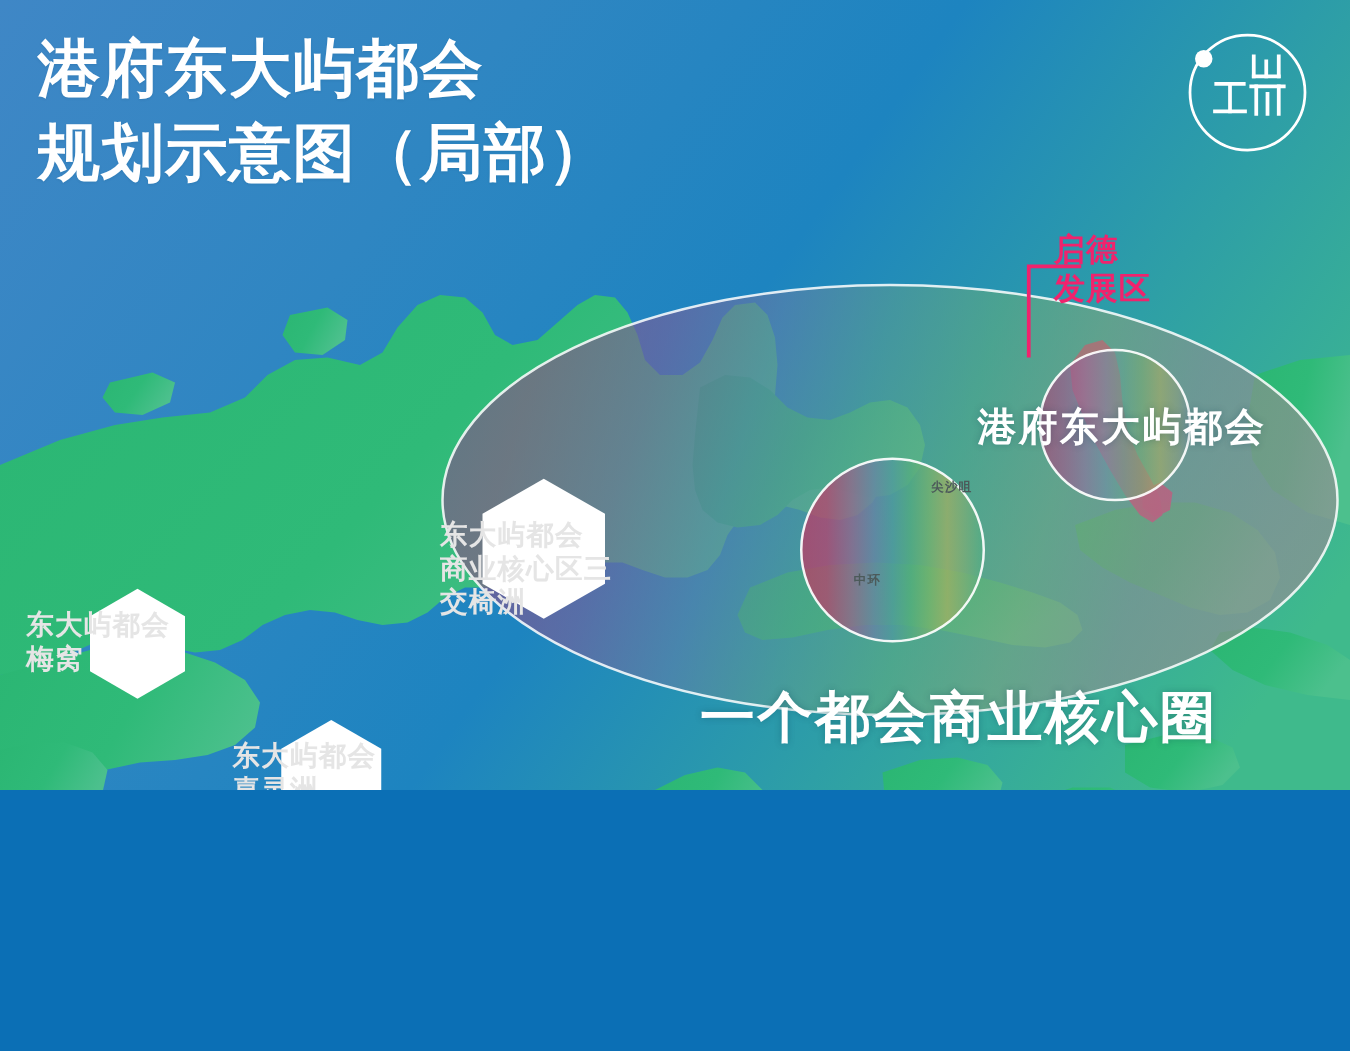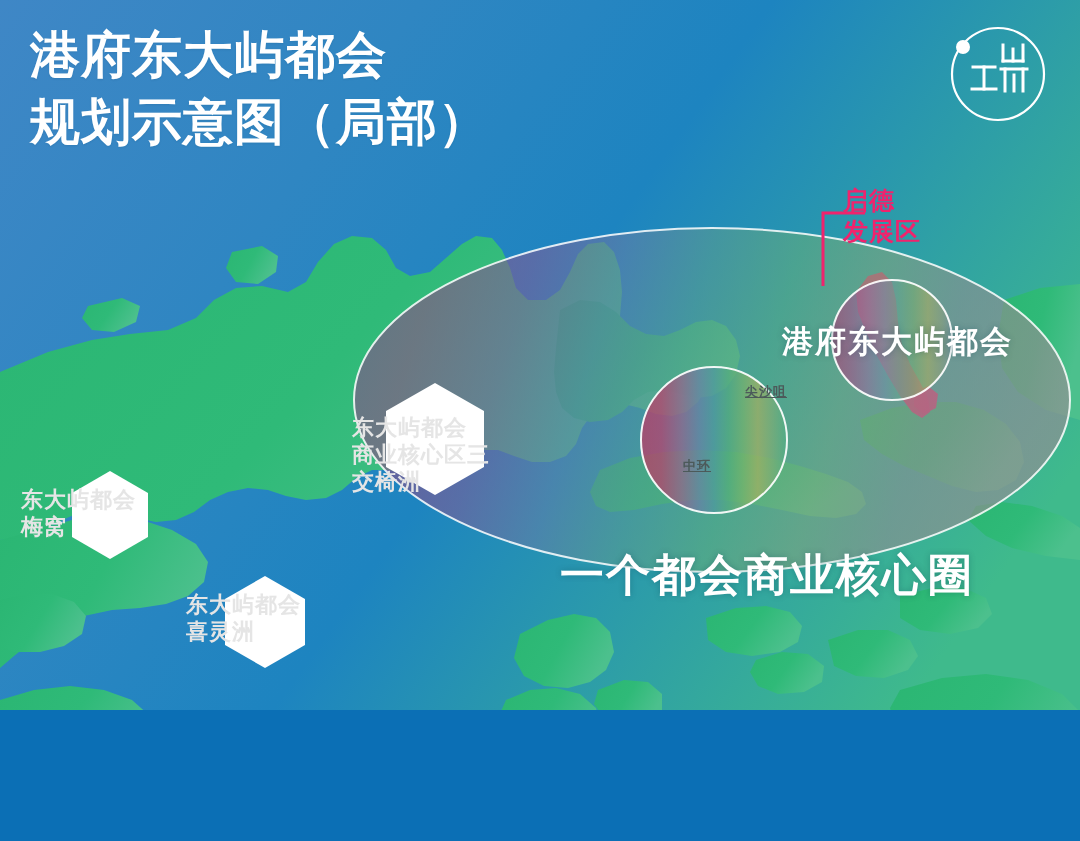--- a/index.html
+++ b/index.html
@@ -1,20 +1,20 @@
 <!DOCTYPE html>
 <html><head>
 <meta charset="utf-8">
 <style>
   html,body{margin:0;padding:0;background:#0b6fb5;}
   body{font-family:"Liberation Sans","DejaVu Sans",sans-serif;}
 
   #stage{
     position:relative;
-    width:1080px;height:710px;
+    width:1080px;height:632px;
     overflow:hidden;
     background:#0b6fb5;
   }
 
   
   .bg-wash{
     position:absolute;inset:0;
     background:
       linear-gradient(118deg,
         #3f87c6 0%,
@@ -65,21 +65,21 @@
   }
   .lbl-pink{
     color:#f0236d;font-size:25px;line-height:1.22;
     letter-spacing:1px;
   }
   .lbl-blue{
     color:#e5e5e5;font-size:22px;line-height:1.22;
     letter-spacing:1px;text-align:left;
   }
   .lbl-grey{
-    color:#4c5a5a;font-size:13px;font-weight:bold;letter-spacing:1px;text-decoration:underline;
+    color:#4c5a5a;font-size:10px;font-weight:bold;letter-spacing:1px;
   }
 
   #lbl-cbd1{left:604px;top:415px;}
   #lbl-cbd2{left:782px;top:323px;}
   #lbl-ring{left:560px;top:549px;font-size:44px;}
   #lbl-kaitak{left:843px;top:185px;}
   #lbl-tst{left:745px;top:383px;}
   #lbl-central{left:683px;top:457px;}
 
   #lbl-hex1{left:21px;top:487px;}   

